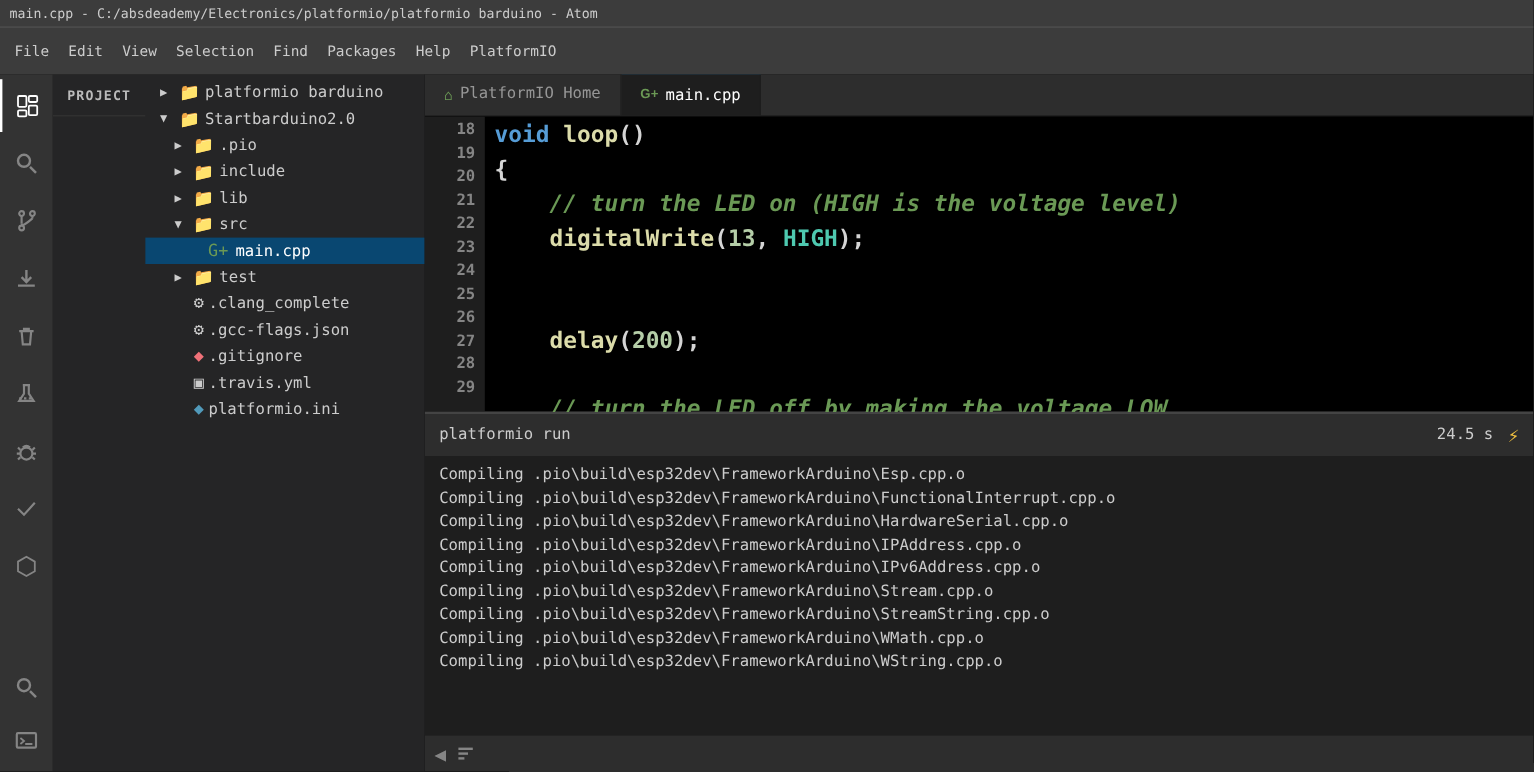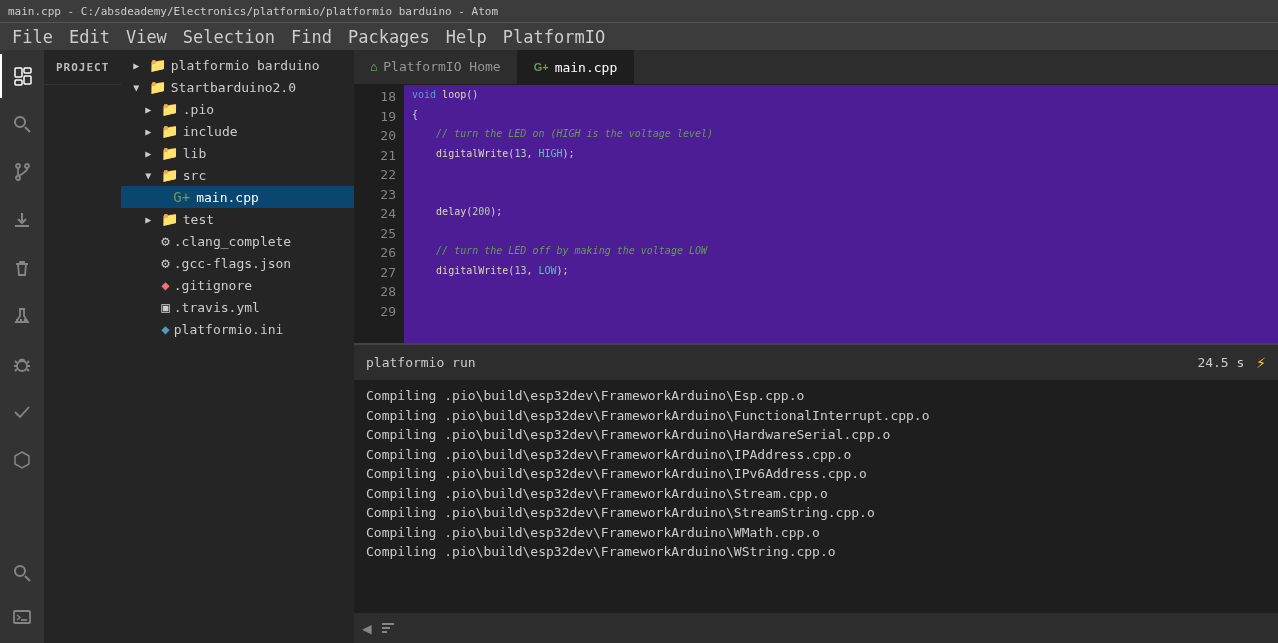--- a/index.html
+++ b/index.html
@@ -13,25 +13,25 @@
       align-items: center;
       padding: 0 8px;
       font-size: 11px;
       color: #cccccc;
       flex-shrink: 0;
     }
 
     
     #menubar {
       background: #3c3c3c;
-      height: 28px;
+      height: 40px;
       display: flex;
       align-items: center;
       padding: 0 4px;
-      font-size: 17px;
+      font-size: 12px;
       color: #cccccc;
       flex-shrink: 0;
       border-top: 1px solid #555;
     }
     .menu-item {
       padding: 2px 8px;
       cursor: pointer;
     }
 
     
@@ -145,39 +145,40 @@
     }
     .tab-icon { margin-right: 6px; font-size: 12px; }
     .tab-home { color: #6b9955; }
     .tab-cpp { color: #6b9955; }
 
     
     #code-editor {
       flex: 1;
       overflow-y: auto;
       padding: 0;
-      background: #4c1d95;
-      display: flex;
+      background: #000000;
+      display: flex;
+      font-weight: bold;
     }
     #line-numbers {
       width: 50px;
       padding: 0 8px 0 0;
       text-align: right;
       color: #858585;
       font-size: 13px;
       line-height: 1.5;
       background: #1e1e1e;
       user-select: none;
       flex-shrink: 0;
       padding-top: 2px;
     }
     #code-content {
       flex: 1;
       padding-left: 8px;
-      font-size: 10px;
+      font-size: 19px;
       line-height: 1.5;
       padding-top: 2px;
       overflow-x: auto;
     }
     .code-line { white-space: pre; min-height: 19.5px; }
     .kw-blue { color: #569cd6; }
     .kw-yellow { color: #dcdcaa; }
     .kw-green { color: #6a9955; font-style: italic; }
     .kw-number { color: #b5cea8; }
     .kw-const { color: #4ec9b0; margin-top: 18px; }

